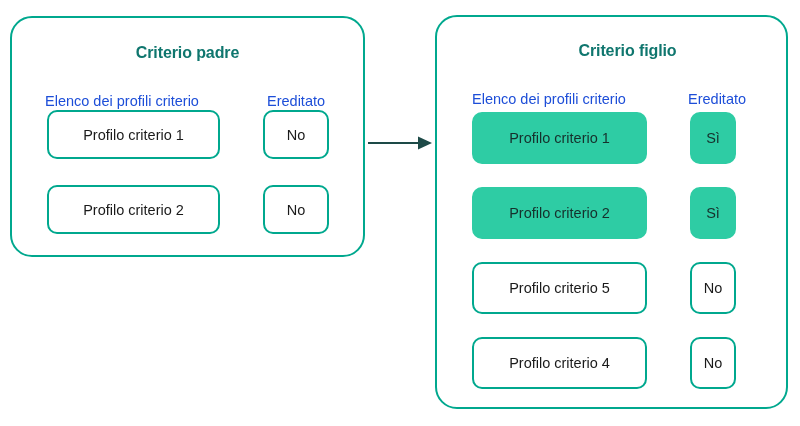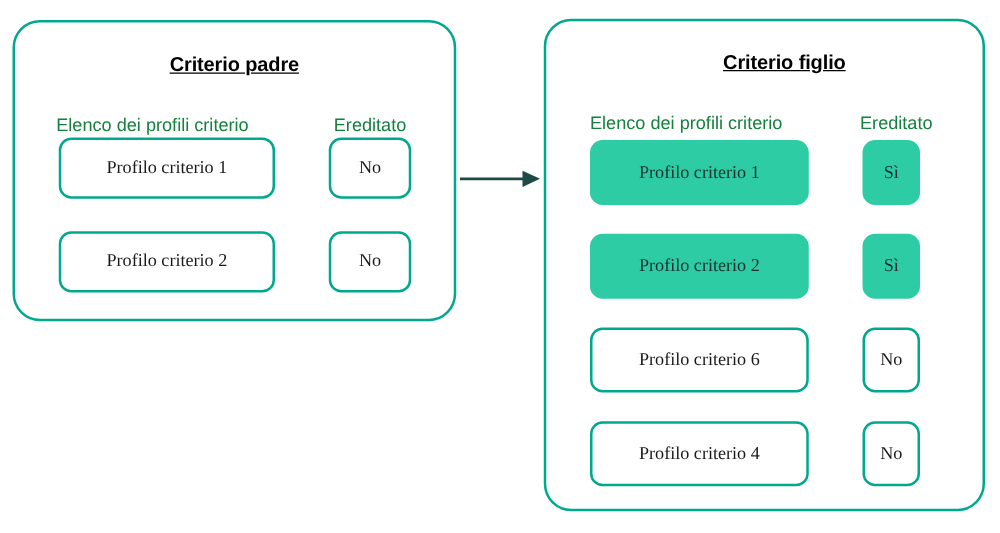--- a/index.html
+++ b/index.html
@@ -42,53 +42,51 @@
   }
 
   .panel-title {
     position: absolute;
     left: 0;
     right: 0;
     text-align: center;
     font-size: 16px;
     font-weight: bold;
     letter-spacing: -0.1px;
-    color: #000000;
-    text-decoration: underline;
+    color: #0f766e;
   }
   #panel-parent .panel-title { top: 26px; }
   #panel-child  .panel-title { top: 25px; padding-left: 32px; }
 
   
   .col-head {
     position: absolute;
     font-size: 14.5px;
     font-weight: normal;
-    color: #15803d;
+    color: #1d4ed8;
     white-space: nowrap;
   }
   #parent-head-list  { left: 33px;  top: 75px; }
   #parent-head-inh   { left: 255px; top: 75px; }
   #child-head-list   { left: 35px;  top: 74px; }
   #child-head-inh    { left: 251px; top: 74px; }
 
   
   .chip {
     position: absolute;
     box-sizing: border-box;
     border: 2px solid #00a88e;
     border-radius: 10px;
     background: #ffffff;
     display: flex;
     align-items: center;
     justify-content: center;
     font-size: 14.5px;
     color: #1a1a1a;
     white-space: nowrap;
-    font-family: Liberation Serif, serif;
   }
   .chip.filled {
     background: #2ecca4;
     border-color: #2ecca4;
     color: #16302c;
   }
 
   
   .p-profile { left: 35px;  width: 173px; height: 49px; }
   .p-inh     { left: 251px; width: 66px;  height: 49px; }
@@ -144,20 +142,20 @@
     <div class="col-head" id="child-head-list">Elenco dei profili criterio</div>
 
     <div class="col-head" id="child-head-inh">Ereditato</div>
 
     <div class="chip c-profile c-row1 filled">Profilo criterio 1</div>
     <div class="chip c-inh c-row1 filled">Sì</div>
 
     <div class="chip c-profile c-row2 filled">Profilo criterio 2</div>
     <div class="chip c-inh c-row2 filled">Sì</div>
 
-    <div class="chip c-profile c-row3">Profilo criterio 6</div>
+    <div class="chip c-profile c-row3">Profilo criterio 5</div>
     <div class="chip c-inh c-row3">No</div>
 
     <div class="chip c-profile c-row4">Profilo criterio 4</div>
     <div class="chip c-inh c-row4">No</div>
   </div>
 
 </div>
 
 </body></html>

